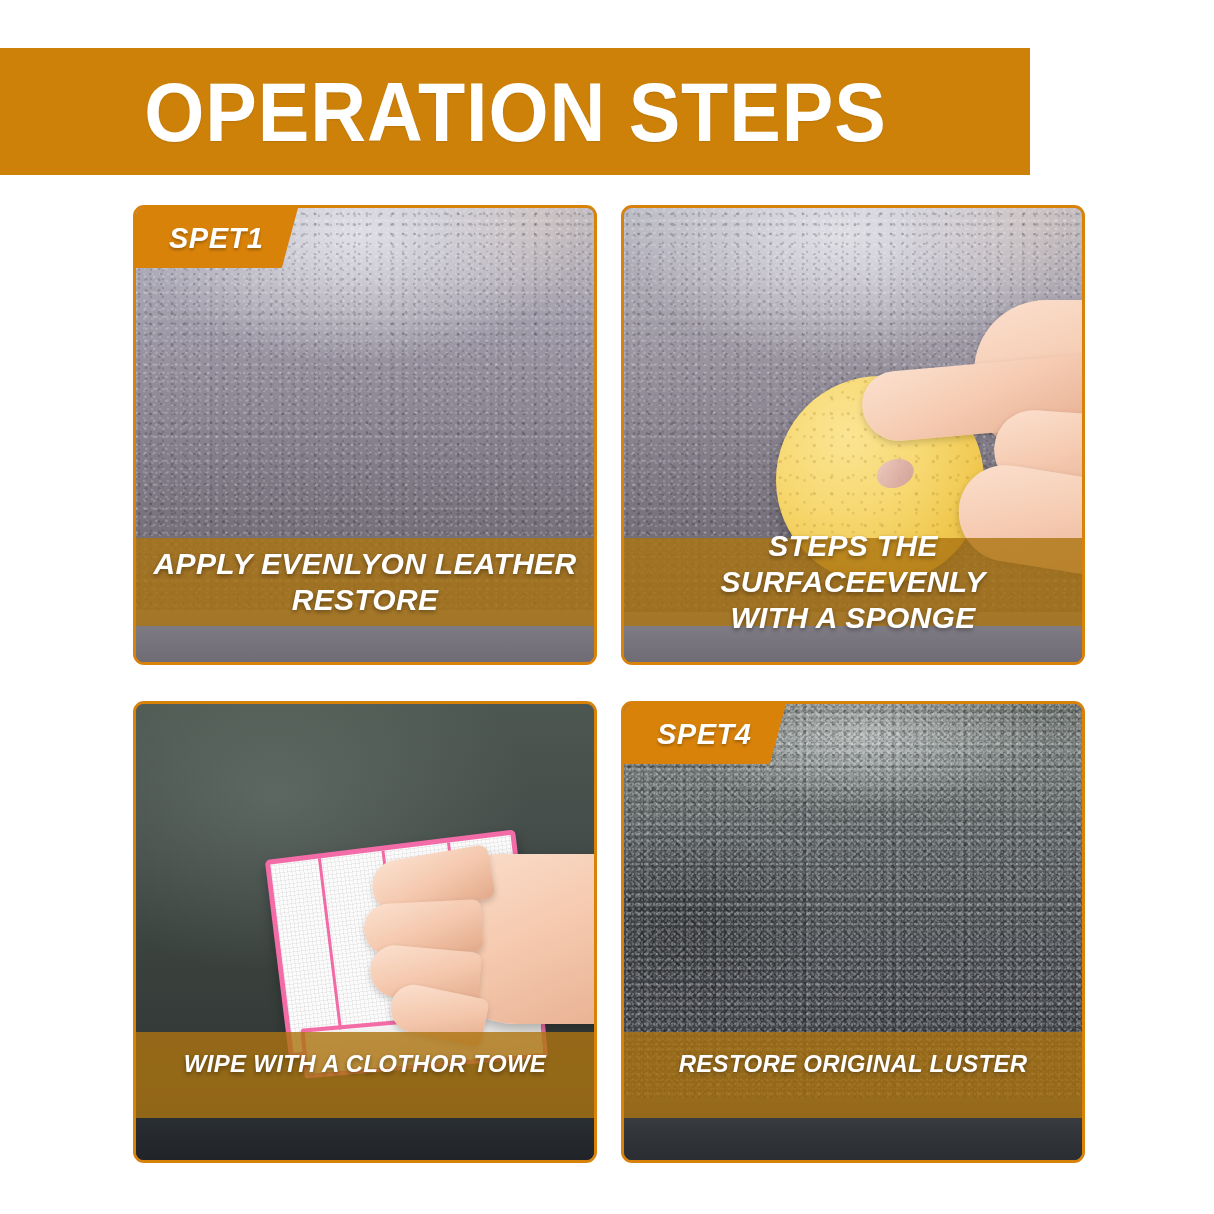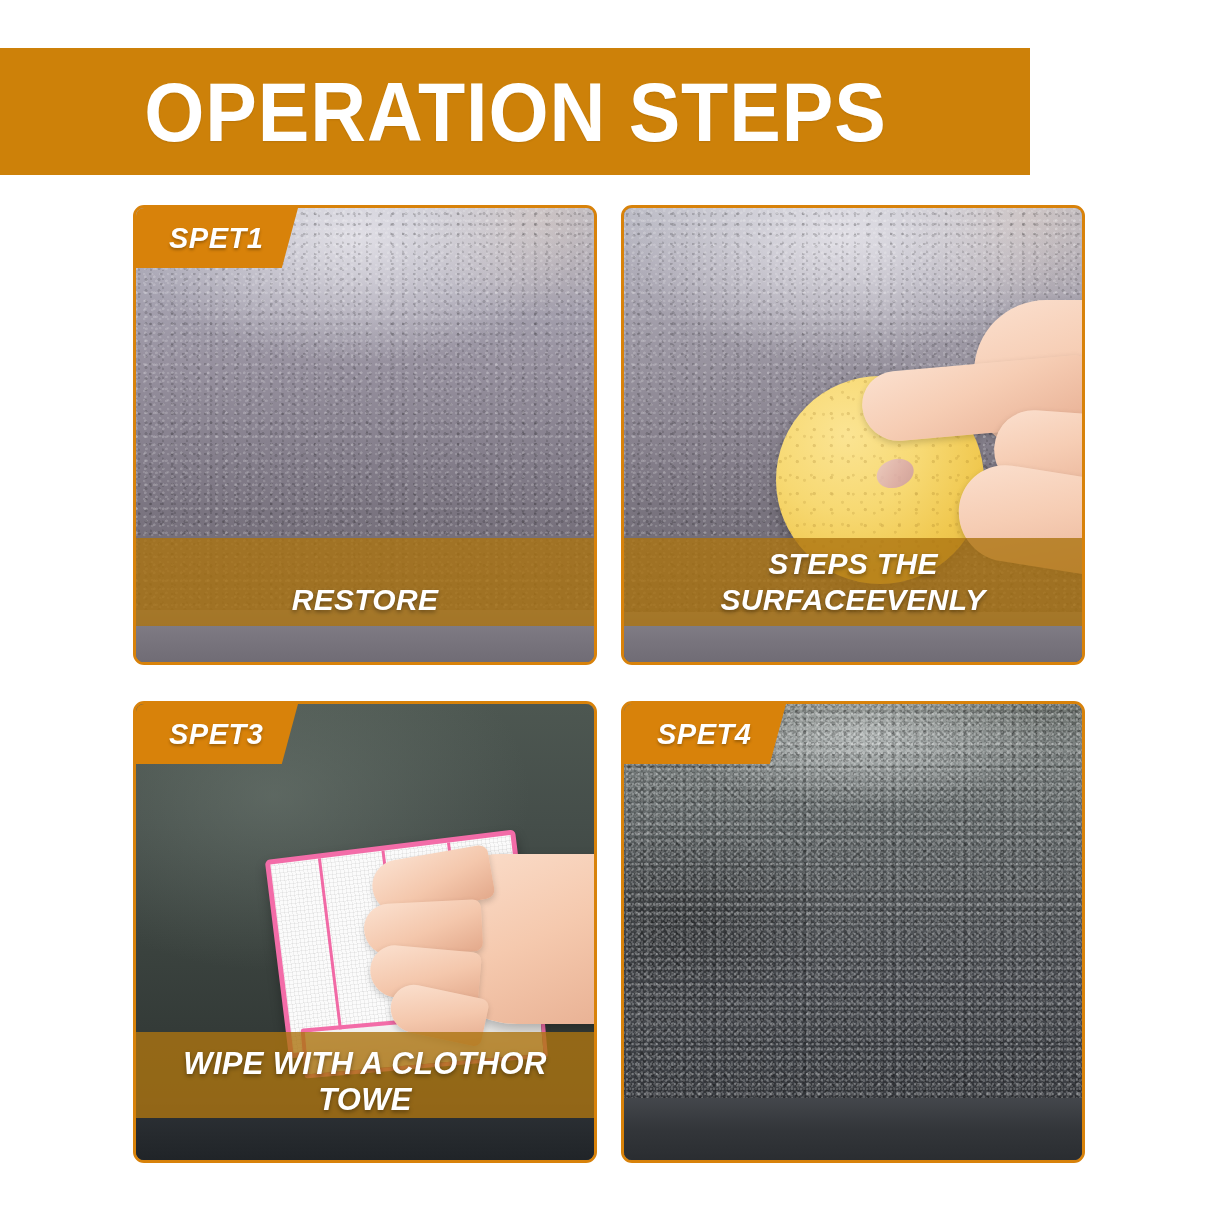--- a/index.html
+++ b/index.html
@@ -376,21 +376,21 @@
     color: #ffffff;
     font-weight: bold;
     font-style: italic;
     font-size: 30px;
     line-height: 36px;
     letter-spacing: 0.3px;
     text-shadow: 0 2px 4px rgba(0,0,0,0.38);
     padding: 0 14px;
   }
   .caption-text.single {
-    font-size: 31px;
+    font-size: 24px;
   }
 </style>
 </head>
 <body>
 
 <div class="header-banner">
   <div class="header-title">OPERATION STEPS</div>
 </div>
 
 <div class="steps-grid">
@@ -401,21 +401,21 @@
       <div class="grain"></div>
       <div class="bottom-strip grey-leather" style="height:52px;"></div>
     </div>
 
     <div class="step-tab">
       <span class="step-tab-label">SPET1</span>
     </div>
 
     <div class="caption-band row1">
       <div class="caption-text">
-        <br>
+        <span>APPLY EVENLYON LEATHER</span><br>
         <span>RESTORE</span>
       </div>
     </div>
   </div>
 
   <div class="step-card">
     <div class="photo">
       <div class="leather-grey v2"></div>
       <div class="grain"></div>
 
@@ -430,20 +430,21 @@
         <div class="finger f-thumb"></div>
       </div>
 
       <div class="bottom-strip grey-leather" style="height:50px;"></div>
     </div>
 
 
     <div class="caption-band row1">
       <div class="caption-text">
         <span>STEPS THE SURFACEEVENLY</span><br>
+        <span>WITH A SPONGE</span>
       </div>
     </div>
   </div>
 
   <div class="step-card">
     <div class="photo">
       <div class="bg-dark-green"></div>
 
       <div class="towel">
         <div class="towel-body">
@@ -458,38 +459,40 @@
         <div class="palm3"></div>
         <div class="finger3 f3a"></div>
         <div class="finger3 f3b"></div>
         <div class="finger3 f3c"></div>
         <div class="finger3 f3d"></div>
       </div>
 
       <div class="bottom-strip" style="height:62px;"></div>
     </div>
 
-    <div class="step-tab">
-      <span class="step-tab-label">SPET3</span>
-    </div>
 
     <div class="caption-band row2">
       <div class="caption-text single">
         <span>WIPE WITH A CLOTHOR TOWE</span>
       </div>
     </div>
   </div>
 
   <div class="step-card">
     <div class="photo">
       <div class="leather-dark"></div>
       <div class="pebble"></div>
       <div class="grain fine"></div>
       <div class="bottom-strip lighter" style="height:62px;"></div>
     </div>
 
     <div class="step-tab">
       <span class="step-tab-label">SPET4</span>
     </div>
 
+    <div class="caption-band row2">
+      <div class="caption-text single">
+        <span>RESTORE ORIGINAL LUSTER</span>
+      </div>
+    </div>
   </div>
 
 </div>
 
 </body></html>

